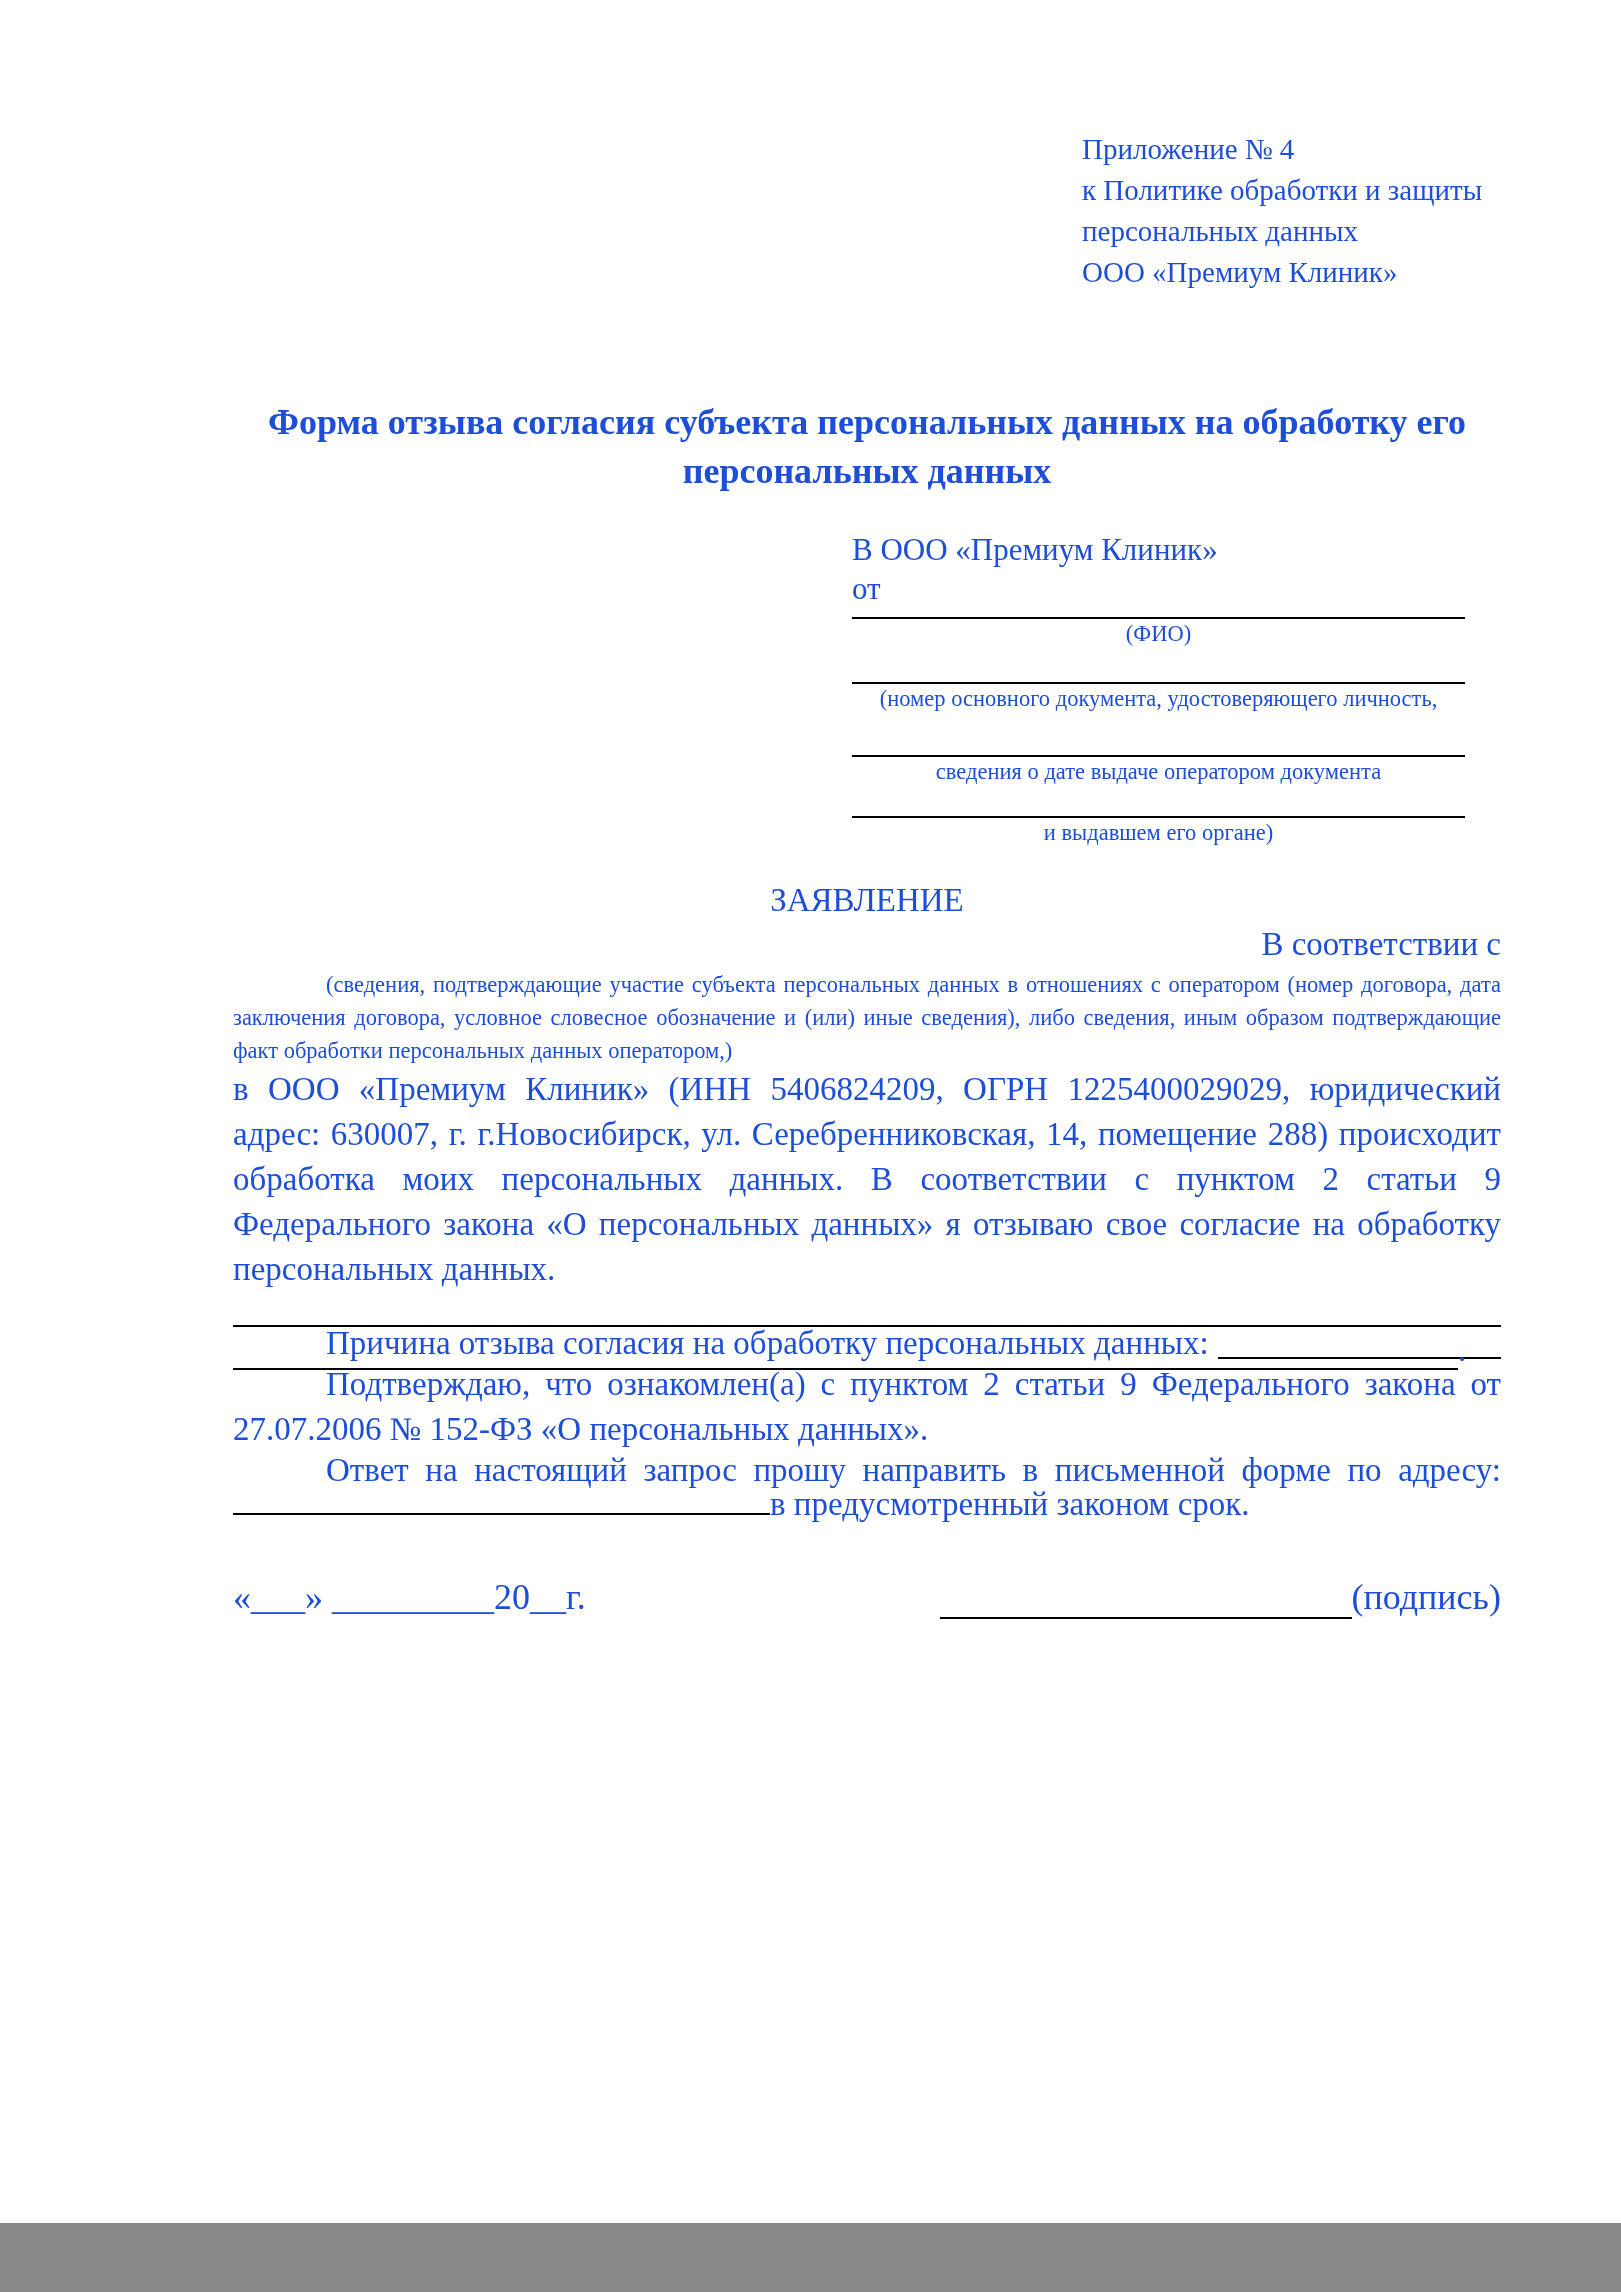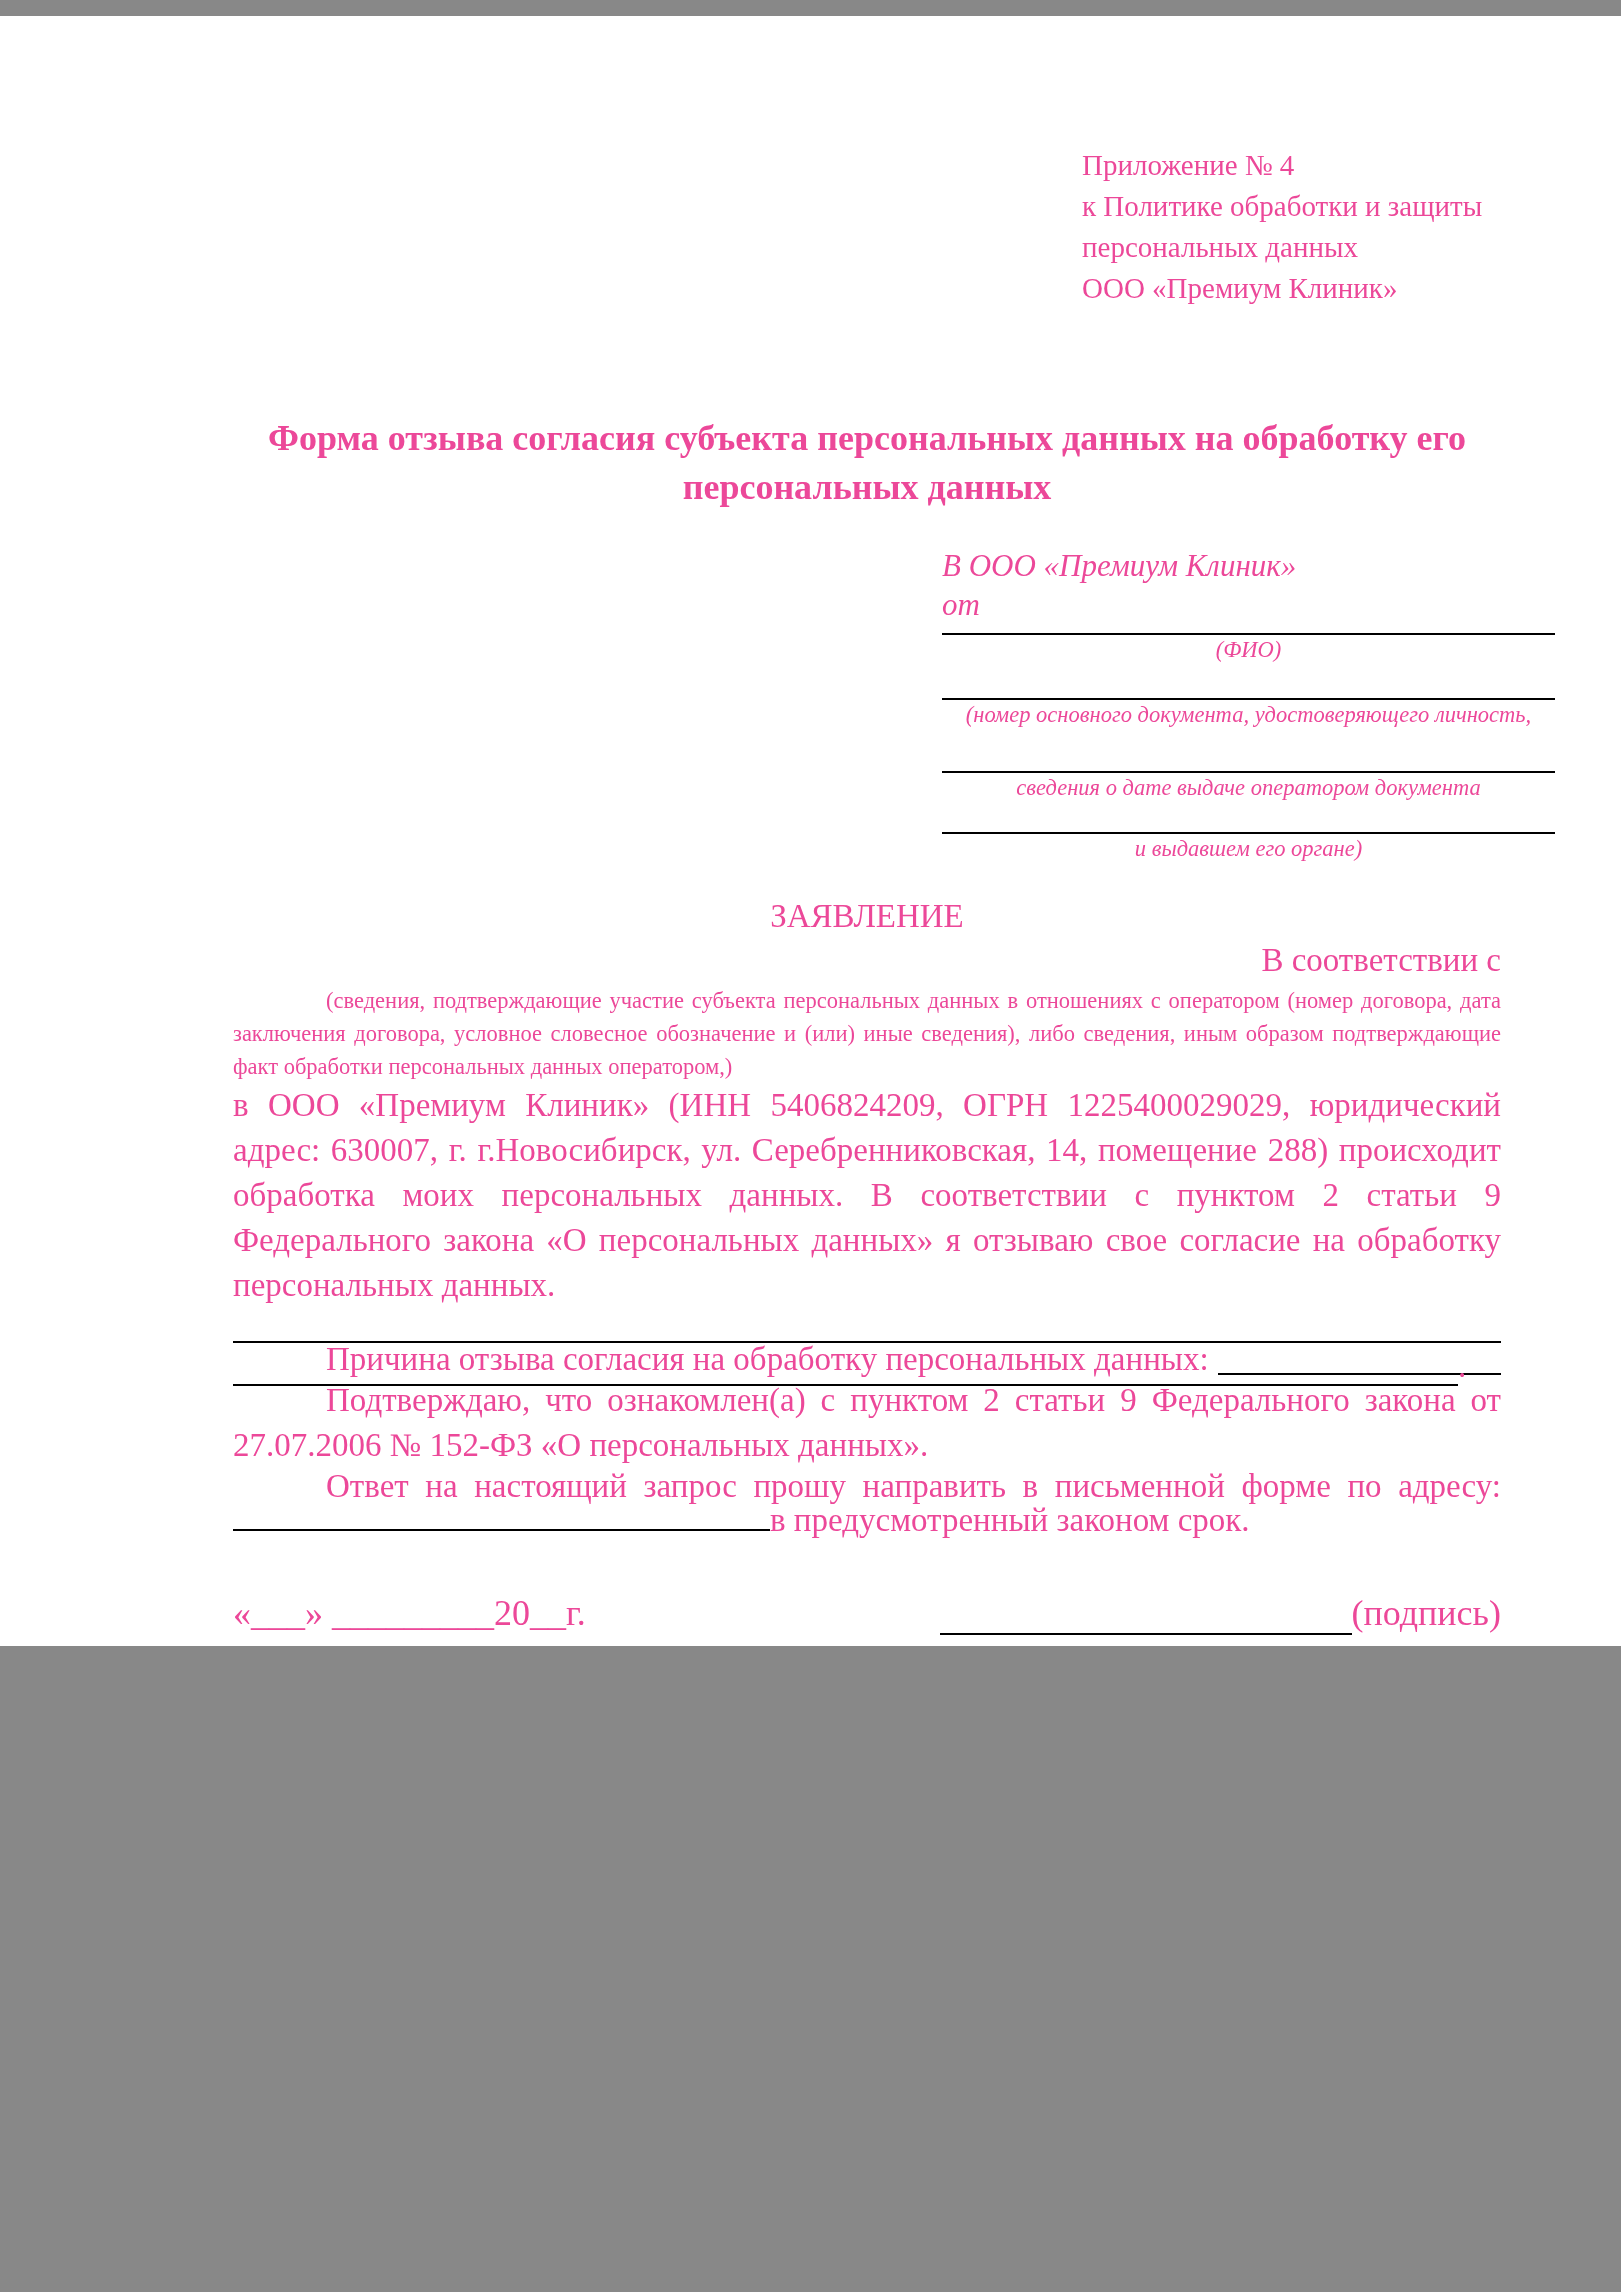--- a/index.html
+++ b/index.html
@@ -1,35 +1,35 @@
 <!DOCTYPE html>
 <html><head>
 <meta charset="utf-8">
 <style>
   html, body { margin:0; padding:0; background:#888; }
   .page {
     position: relative;
     width: 1621px;
-    height: 1630px;
-    margin: 16px auto;
+    height: 2223px;
+    margin: 0 auto;
     background: #ffffff;
     font-family: "Liberation Serif", "DejaVu Serif", serif;
-    color: #ec4899;
+    color: #1d4ed8;
     overflow: hidden;
   }
   .abs { position: absolute; }
 
   .appendix { left:1082px; top:129px; width:431px; font-size:29px; line-height:41px; }
 
   .title {
     left:233px; top:398px; width:1268px;
     font-size:36px; line-height:49px; font-weight:bold; text-align:center;
   }
 
-  .addressee { left:942px; top:530px; width:613px; font-size:31px; line-height:39px;font-style:italic; }
+  .addressee { left:852px; top:530px; width:613px; font-size:31px; line-height:39px; }
   .addressee .fill-line { border-bottom:2.9px solid #000; }
   .addressee .caption { font-size:22.5px; line-height:29px; text-align:center; }
   .field-f1 { margin-top:8.8px; }
   .field-f2 { margin-top:34px; }
   .field-f3 { margin-top:42px; }
   .field-f4 { margin-top:30px; }
 
   .zayavlenie { left:233px; top:879px; width:1268px; text-align:center; font-size:33px; line-height:43px; }
 
   .intro-row { left:233px; top:923px; width:1268px; display:flex; align-items:flex-end; font-size:33px; line-height:43px;flex-direction:column; }

